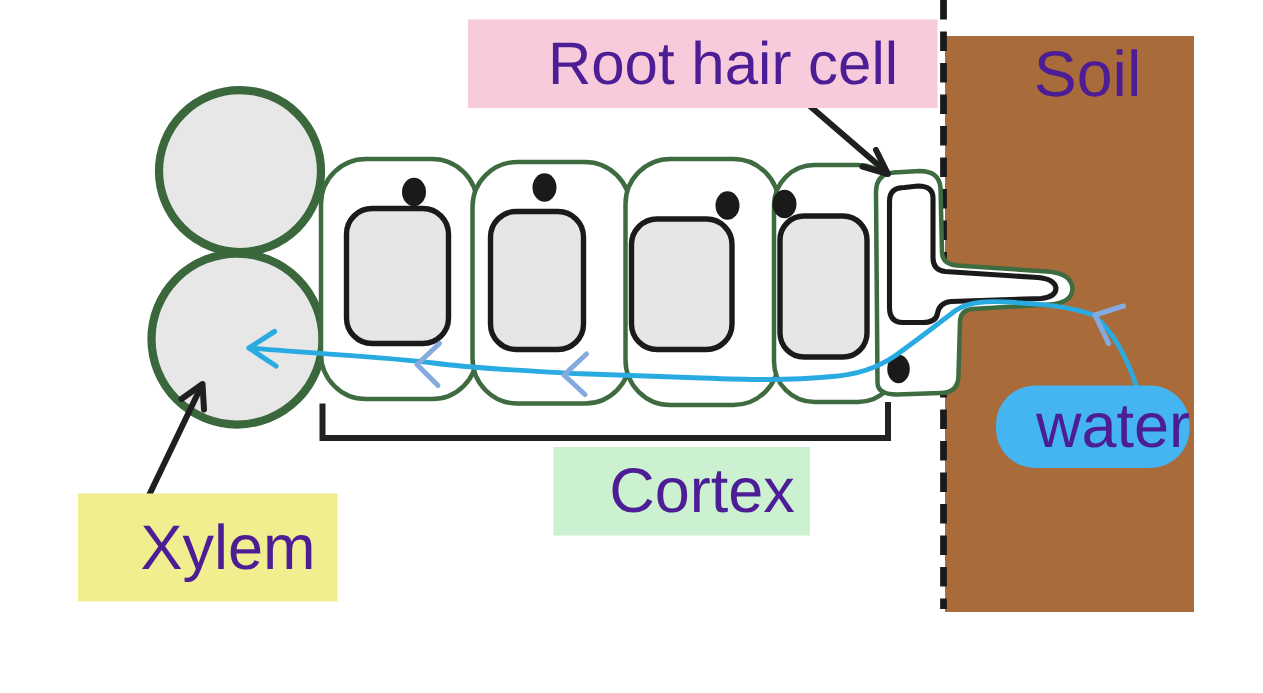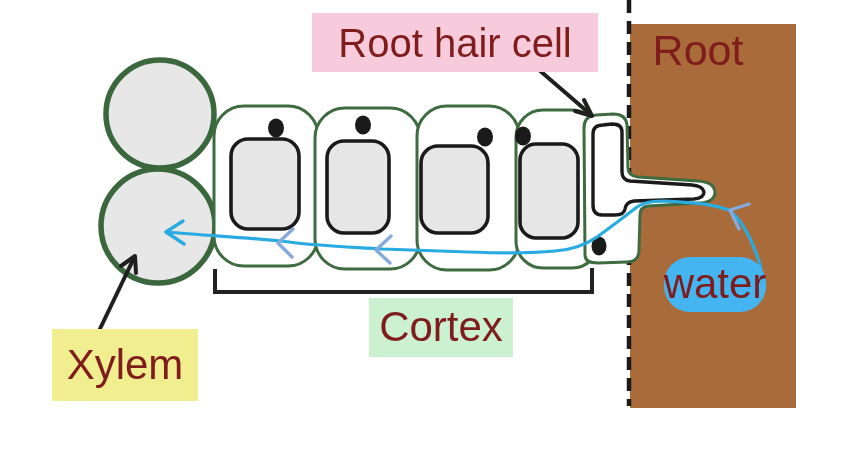--- a/index.html
+++ b/index.html
@@ -3,21 +3,21 @@
 <meta charset="utf-8">
 <style>
   html,body{margin:0;padding:0;background:#fff;}
   .stage{
     position:relative;width:842px;height:462px;background:#ffffff;overflow:hidden;
     font-family:"Liberation Sans",sans-serif;color:#111;
   }
   .stage svg{position:absolute;left:0;top:0;}
   .label{
     position:absolute;display:flex;align-items:center;justify-content:center;
-    font-size:42px;line-height:1.05;color:#7f1d1d;white-space:nowrap;
+    font-size:42px;line-height:1.05;color:#4c1d95;white-space:nowrap;padding-left:27px;
   }
   .label-root-hair{left:312px;top:13px;width:286px;height:59px;background:#f7cbdc;font-size:40px;}
   .label-soil{left:656px;top:27px;width:84px;height:48px;background:transparent;font-size:43px;}
   .label-water{left:664px;top:257px;width:102px;height:55px;background:#45b5f2;border-radius:26px;}
   .label-cortex{left:333px;top:298px;width:144px;height:59px;background:#cbf1d1;margin-left:36px;}
   .label-xylem{left:52px;top:329px;width:146px;height:72px;background:#f1ee90;}
 </style>
 </head>
 <body>
 
@@ -90,21 +90,21 @@
       </g>
     </g>
 
     <path d="M 215,269 L 215,292 L 592,292 L 592,268" fill="none" stroke="#222222" stroke-width="4"></path>
   </svg>
 
   <div class="label label-root-hair">
     <span>Root hair cell</span>
   </div>
   <div class="label label-soil">
-    <span>Root</span>
+    <span>Soil</span>
   </div>
   <div class="label label-water">
     <span>water</span>
   </div>
   <div class="label label-cortex">
     <span>Cortex</span>
   </div>
   <div class="label label-xylem">
     <span>Xylem</span>
   </div>

